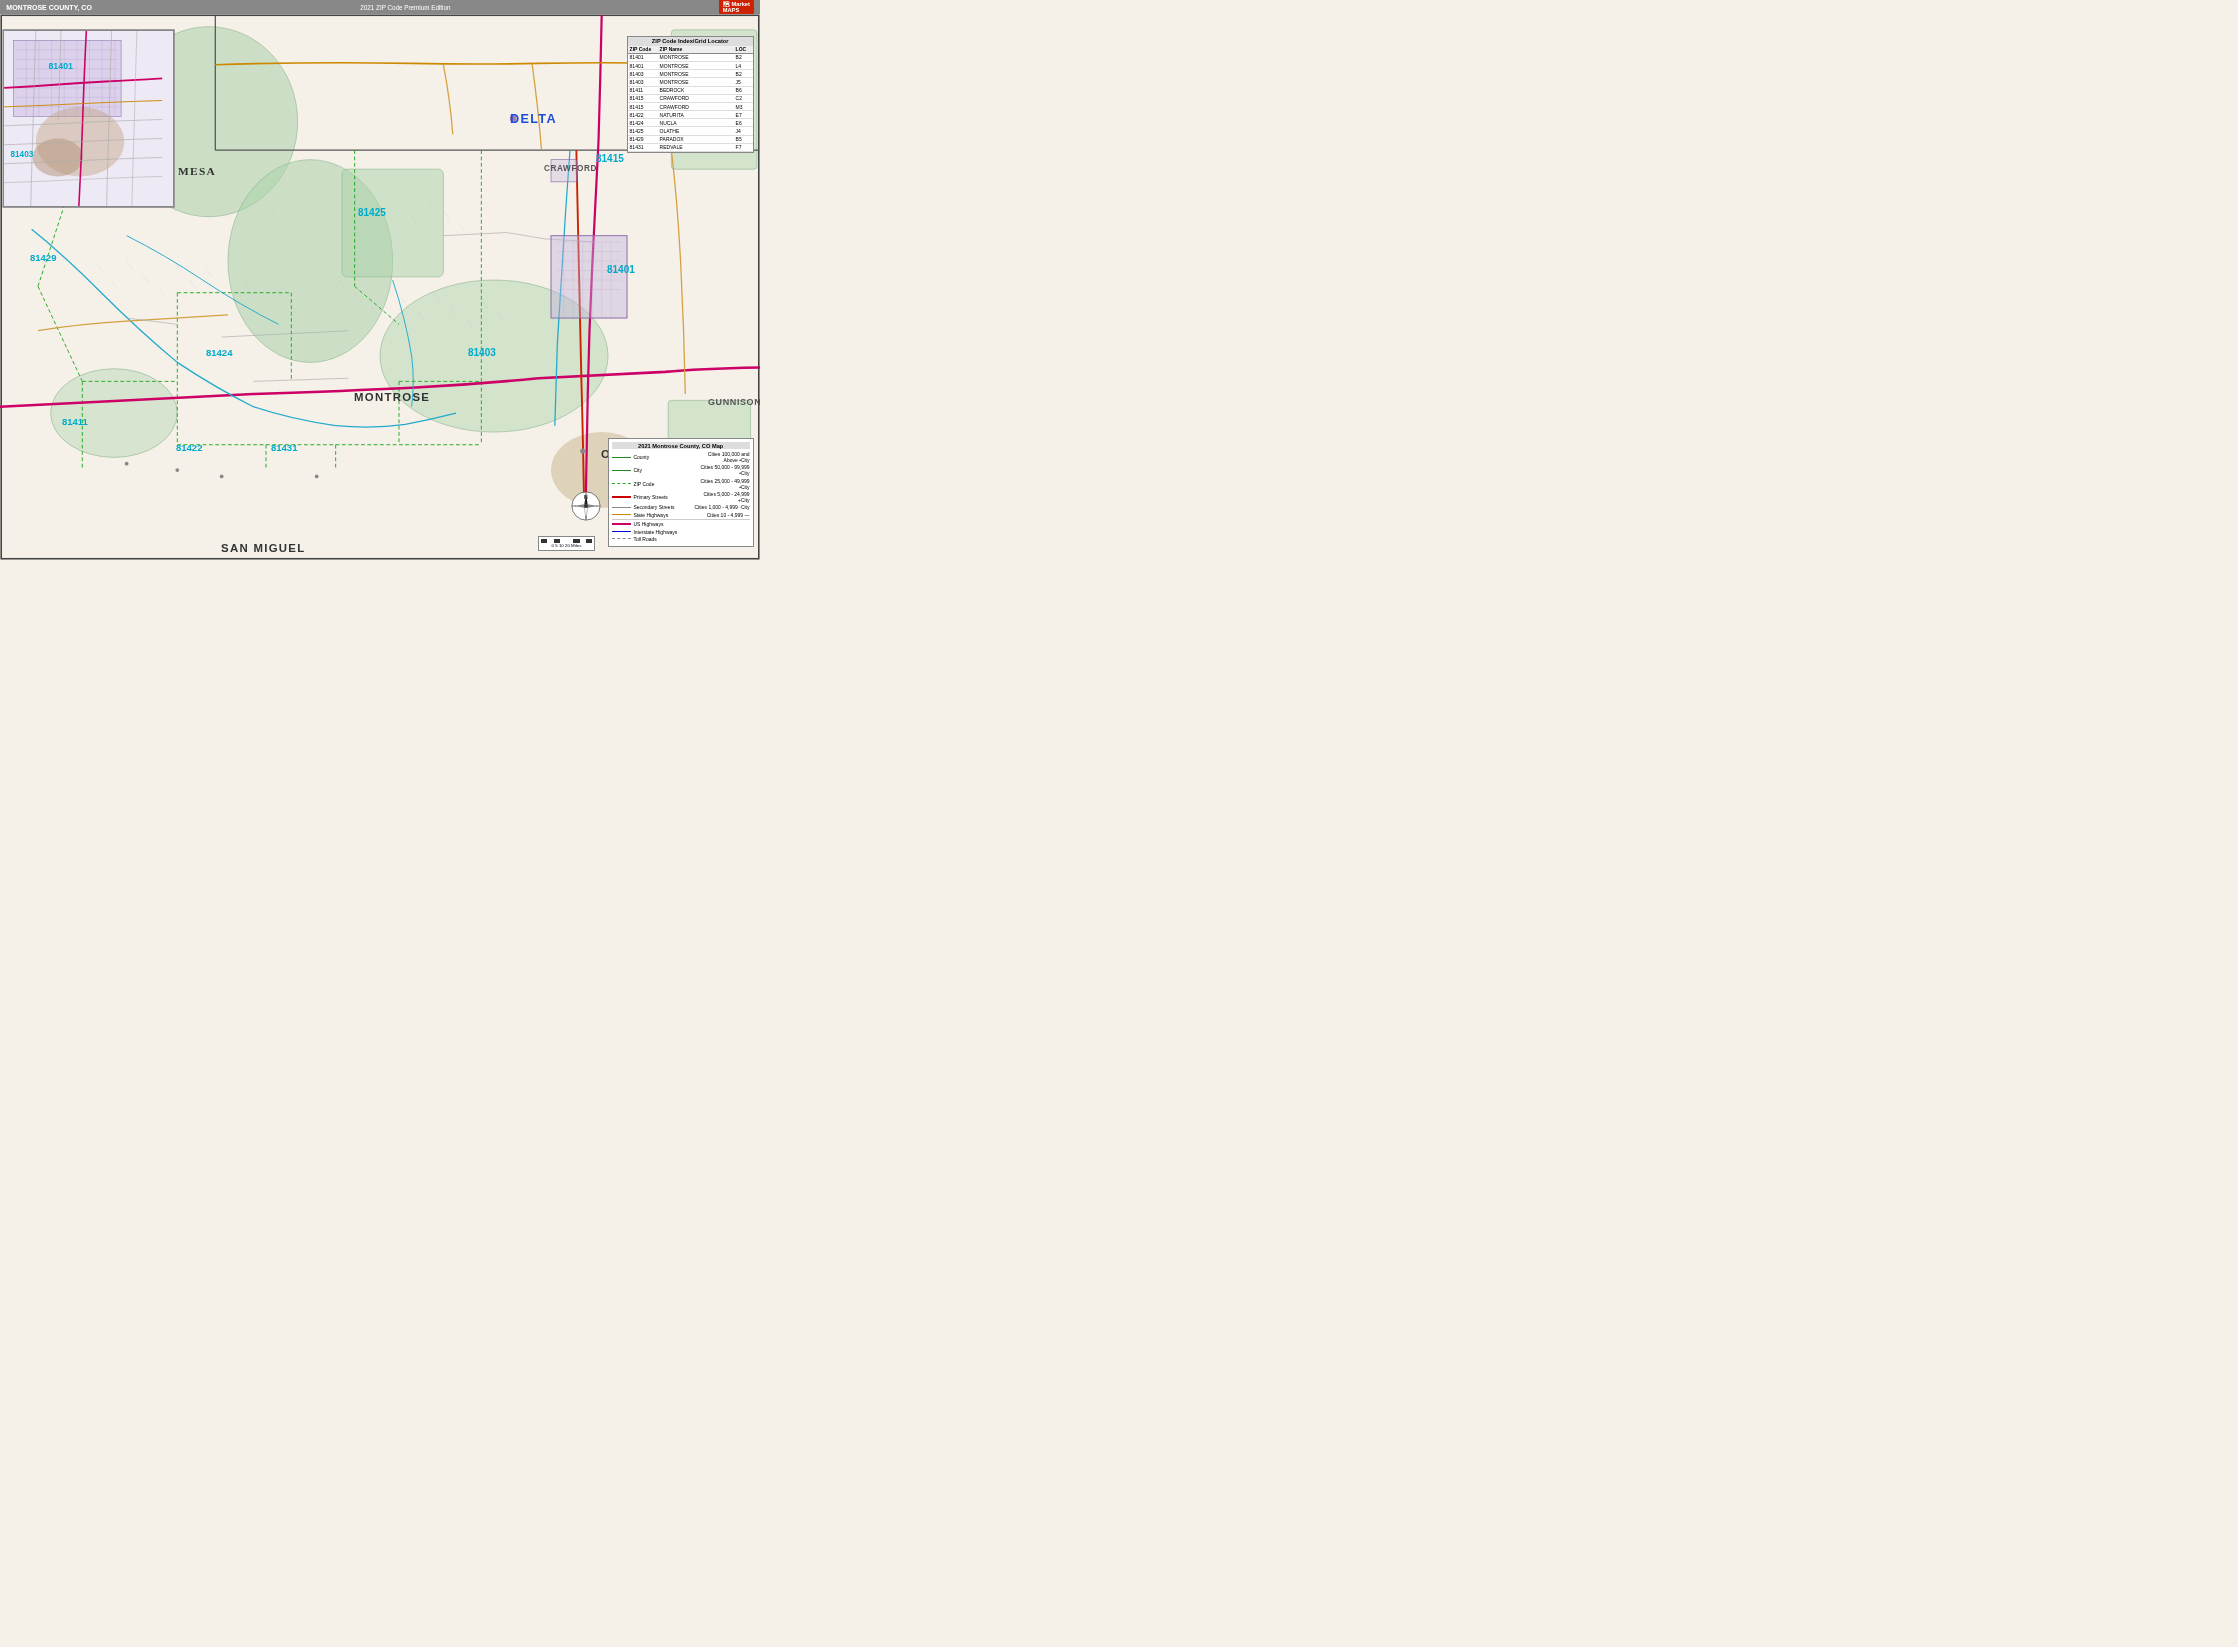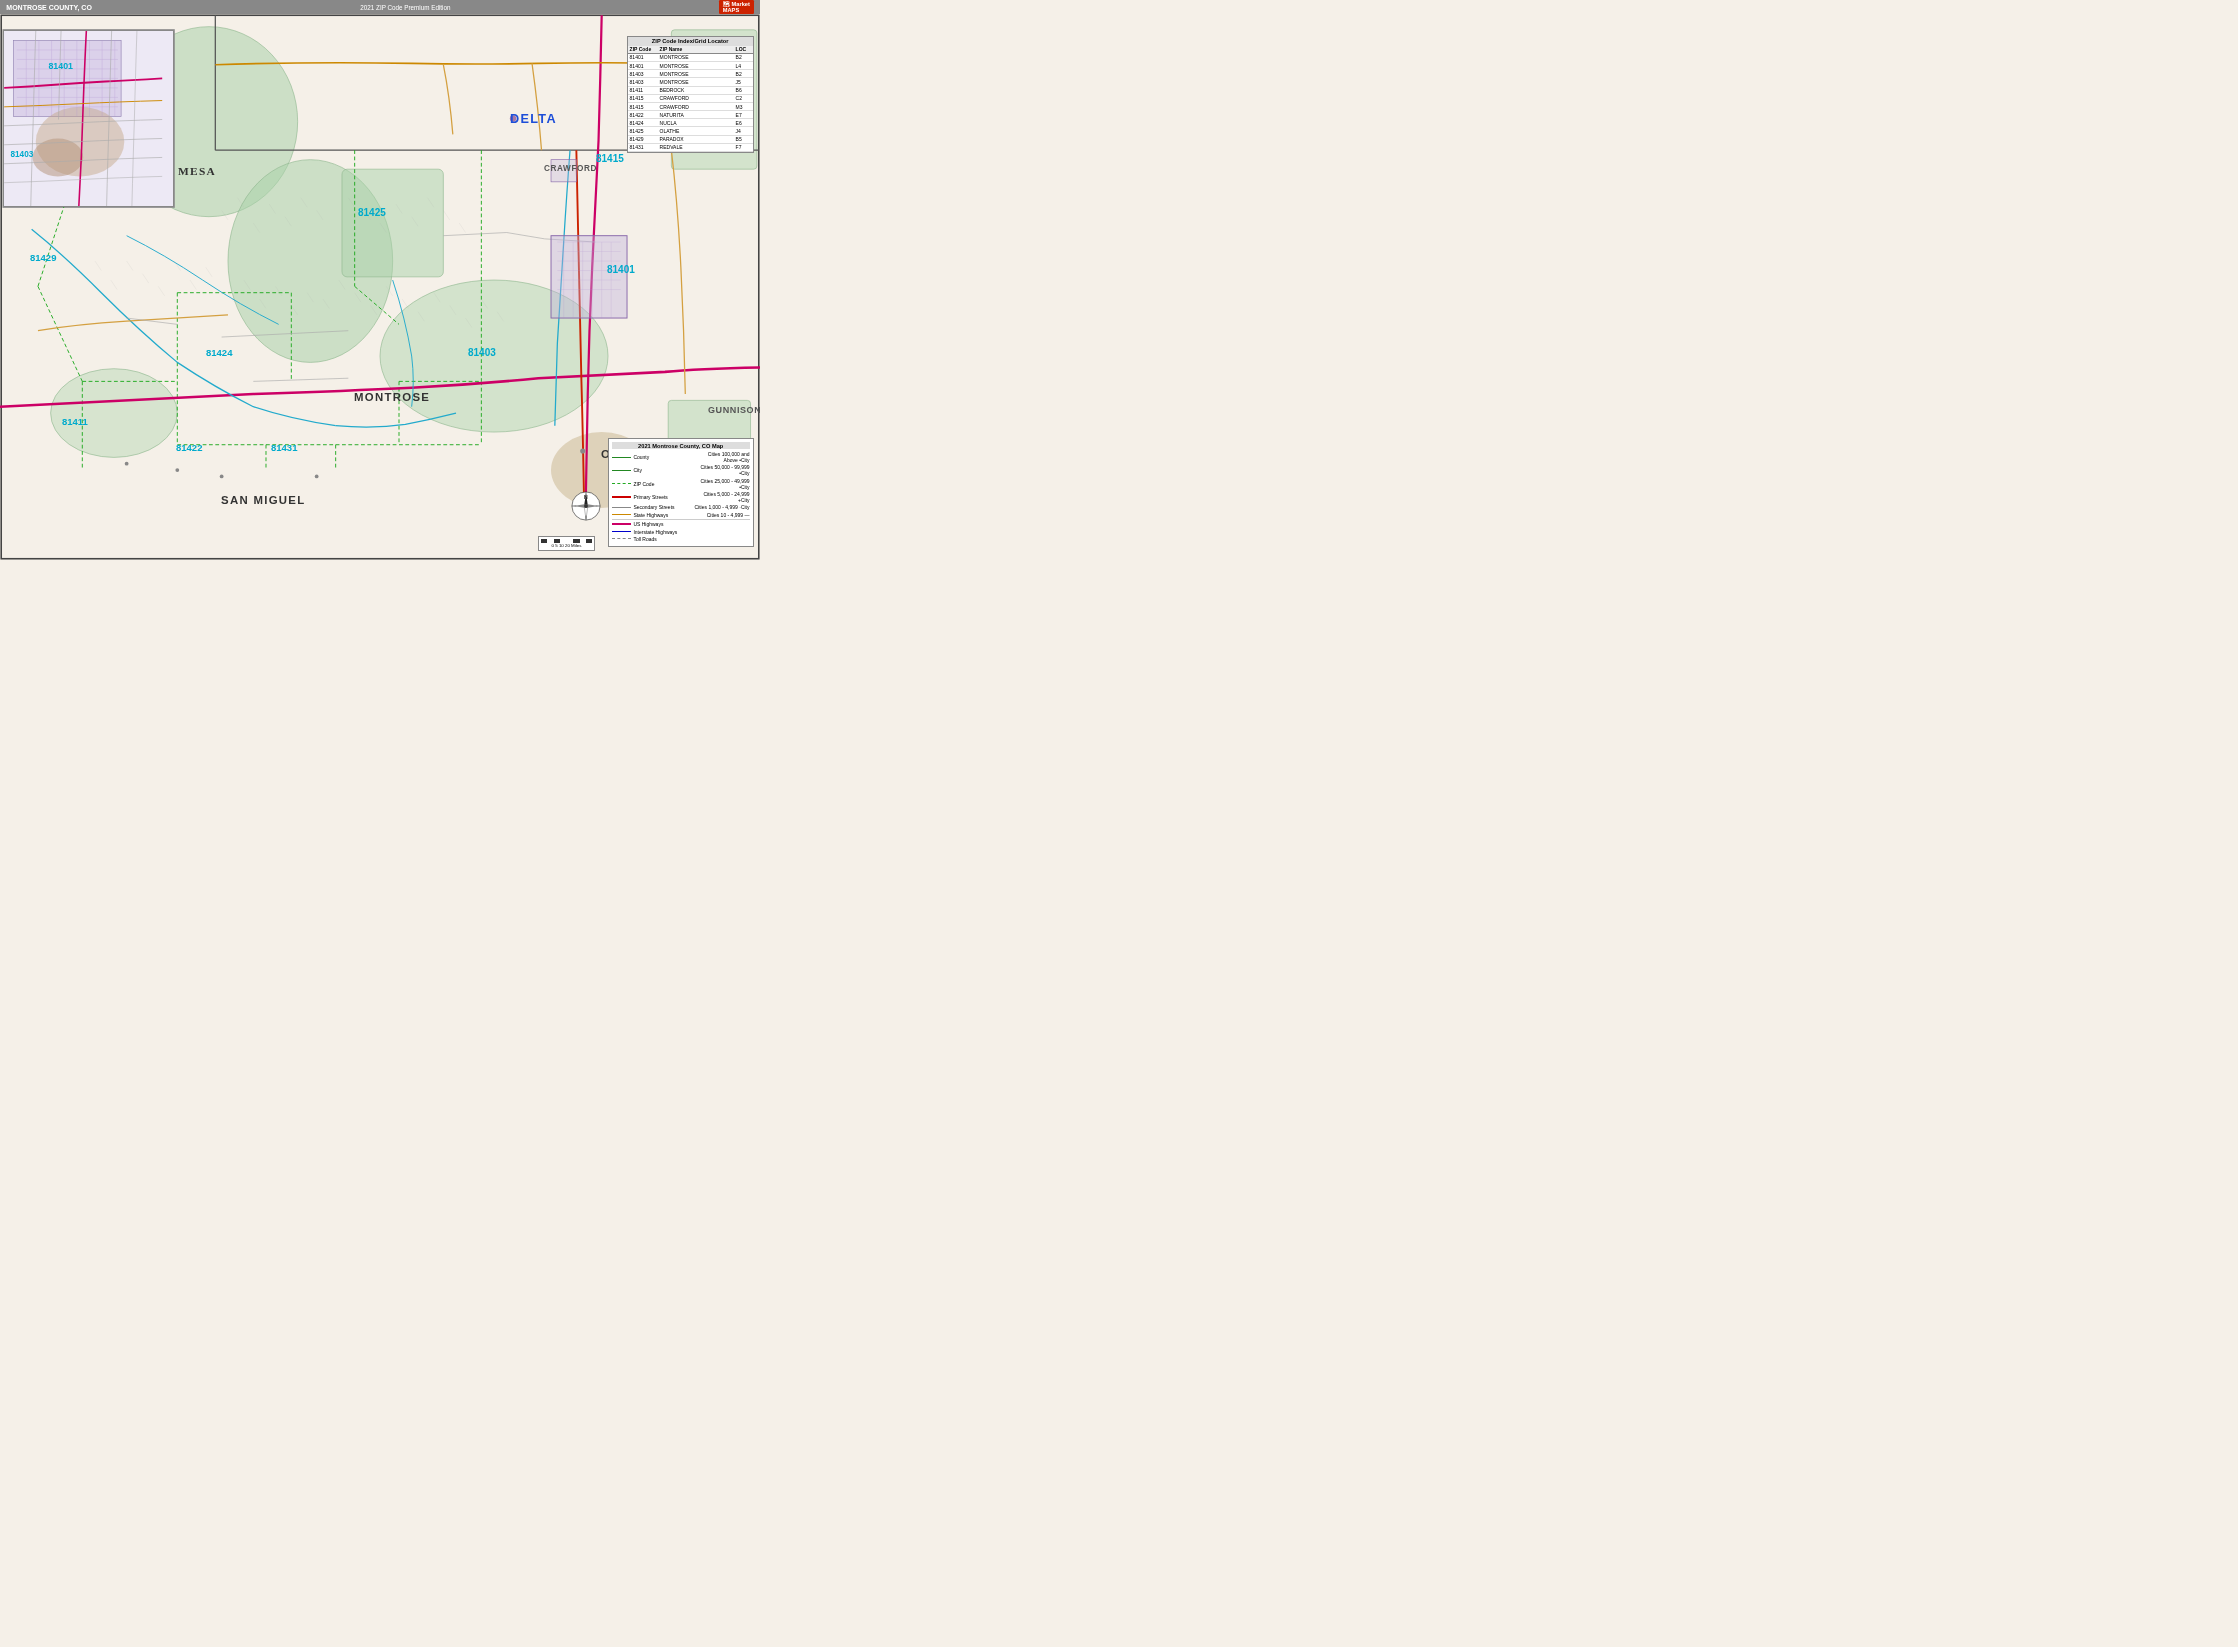--- a/index.html
+++ b/index.html
@@ -414,25 +414,25 @@
   </div>
 
   <div style="position:absolute; top:377px; left:354px;">
     <span style="color:#333; font-size:11.4px; font-weight:bold; font-family:Arial; letter-spacing:1.3px;">MONTROSE</span>
   </div>
 
   <div style="position:absolute; top:434px; left:601px;">
     <span style="color:#333; font-size:11.4px; font-weight:bold; font-family:Arial; letter-spacing:1.3px;">OURAY</span>
   </div>
 
-  <div style="position:absolute; top:480px; left:221px;">
+  <div style="position:absolute; top:528px; left:221px;">
     <span style="color:#333; font-size:11.4px; font-weight:bold; font-family:Arial; letter-spacing:1.3px;">SAN MIGUEL</span>
   </div>
 
-  <div style="position:absolute; top:390px; left:708px;">
+  <div style="position:absolute; top:382px; left:708px;">
     <span style="color:#555; font-size:9px; font-weight:bold; font-family:Arial; letter-spacing:0.6px;">GUNNISON</span>
   </div>
 
   <div style="position:absolute; top:493px; left:681px;">
     <span style="color:#555; font-size:8.2px; font-weight:bold; font-family:Arial; letter-spacing:0.6px;">HINSDALE</span>
   </div>
 
   <div style="position:absolute; top:148px; left:544px;">
     <span style="color:#555; font-size:8.2px; font-weight:bold; font-family:Arial; letter-spacing:0.6px;">CRAWFORD</span>
   </div>

